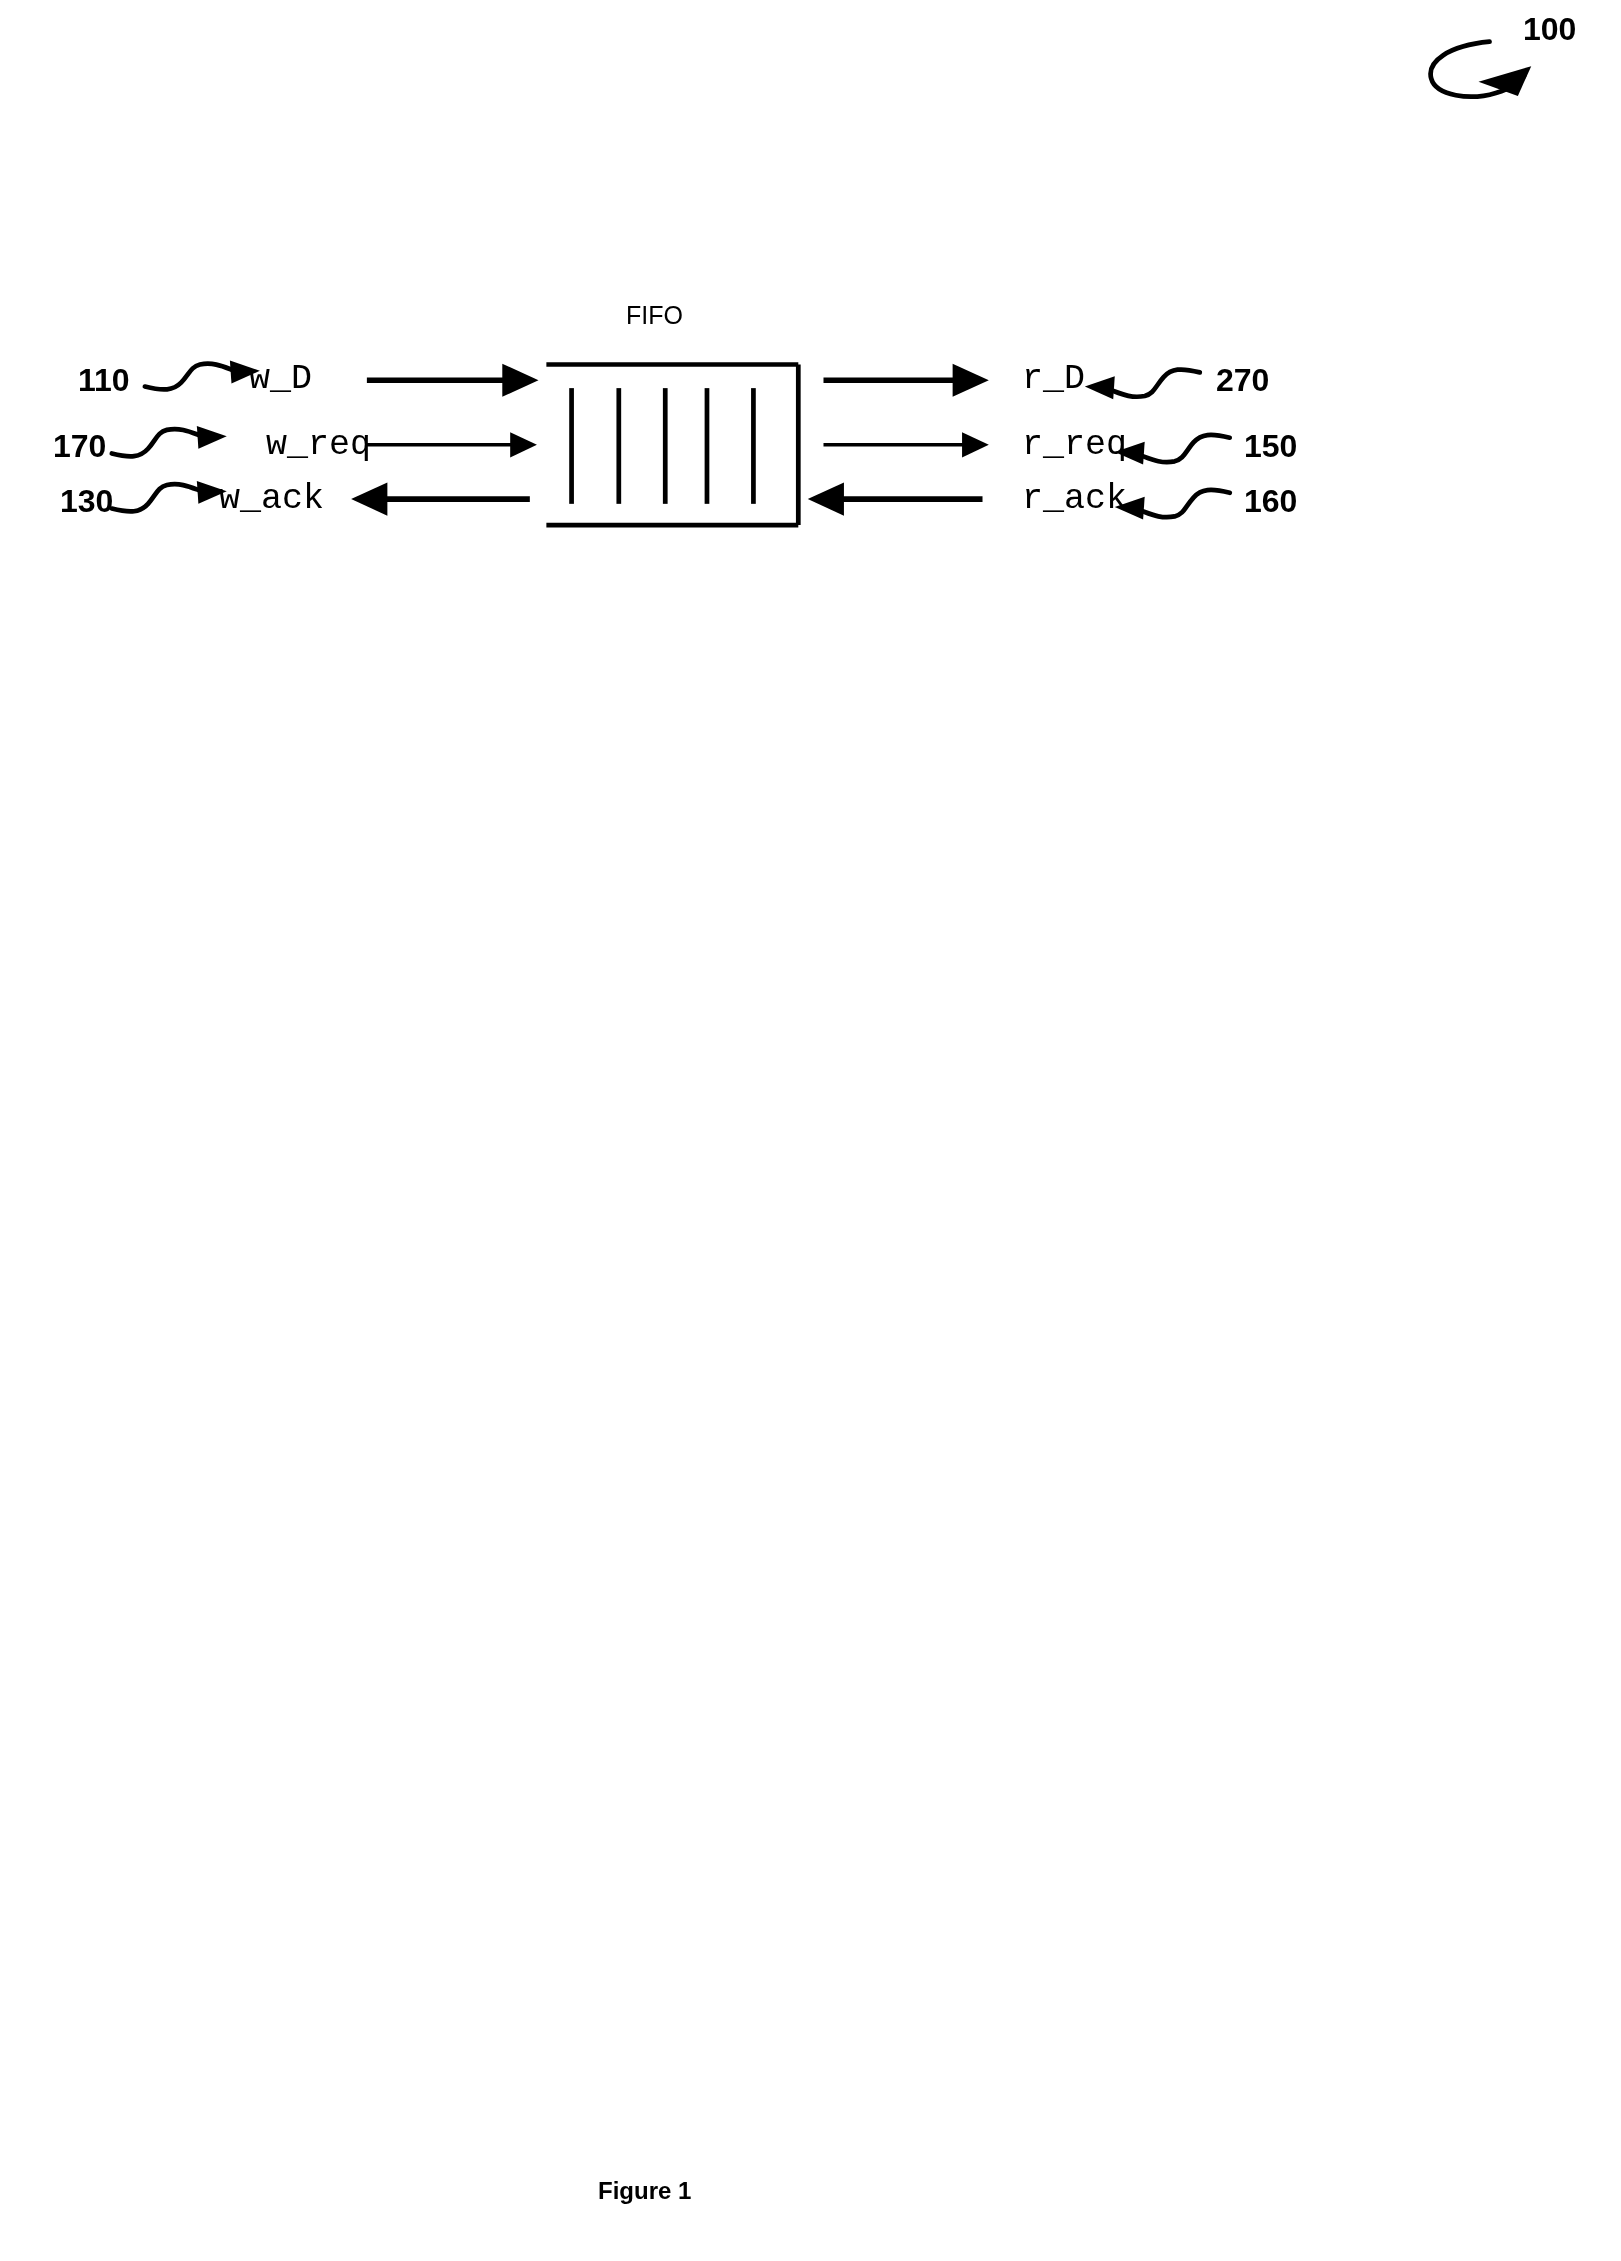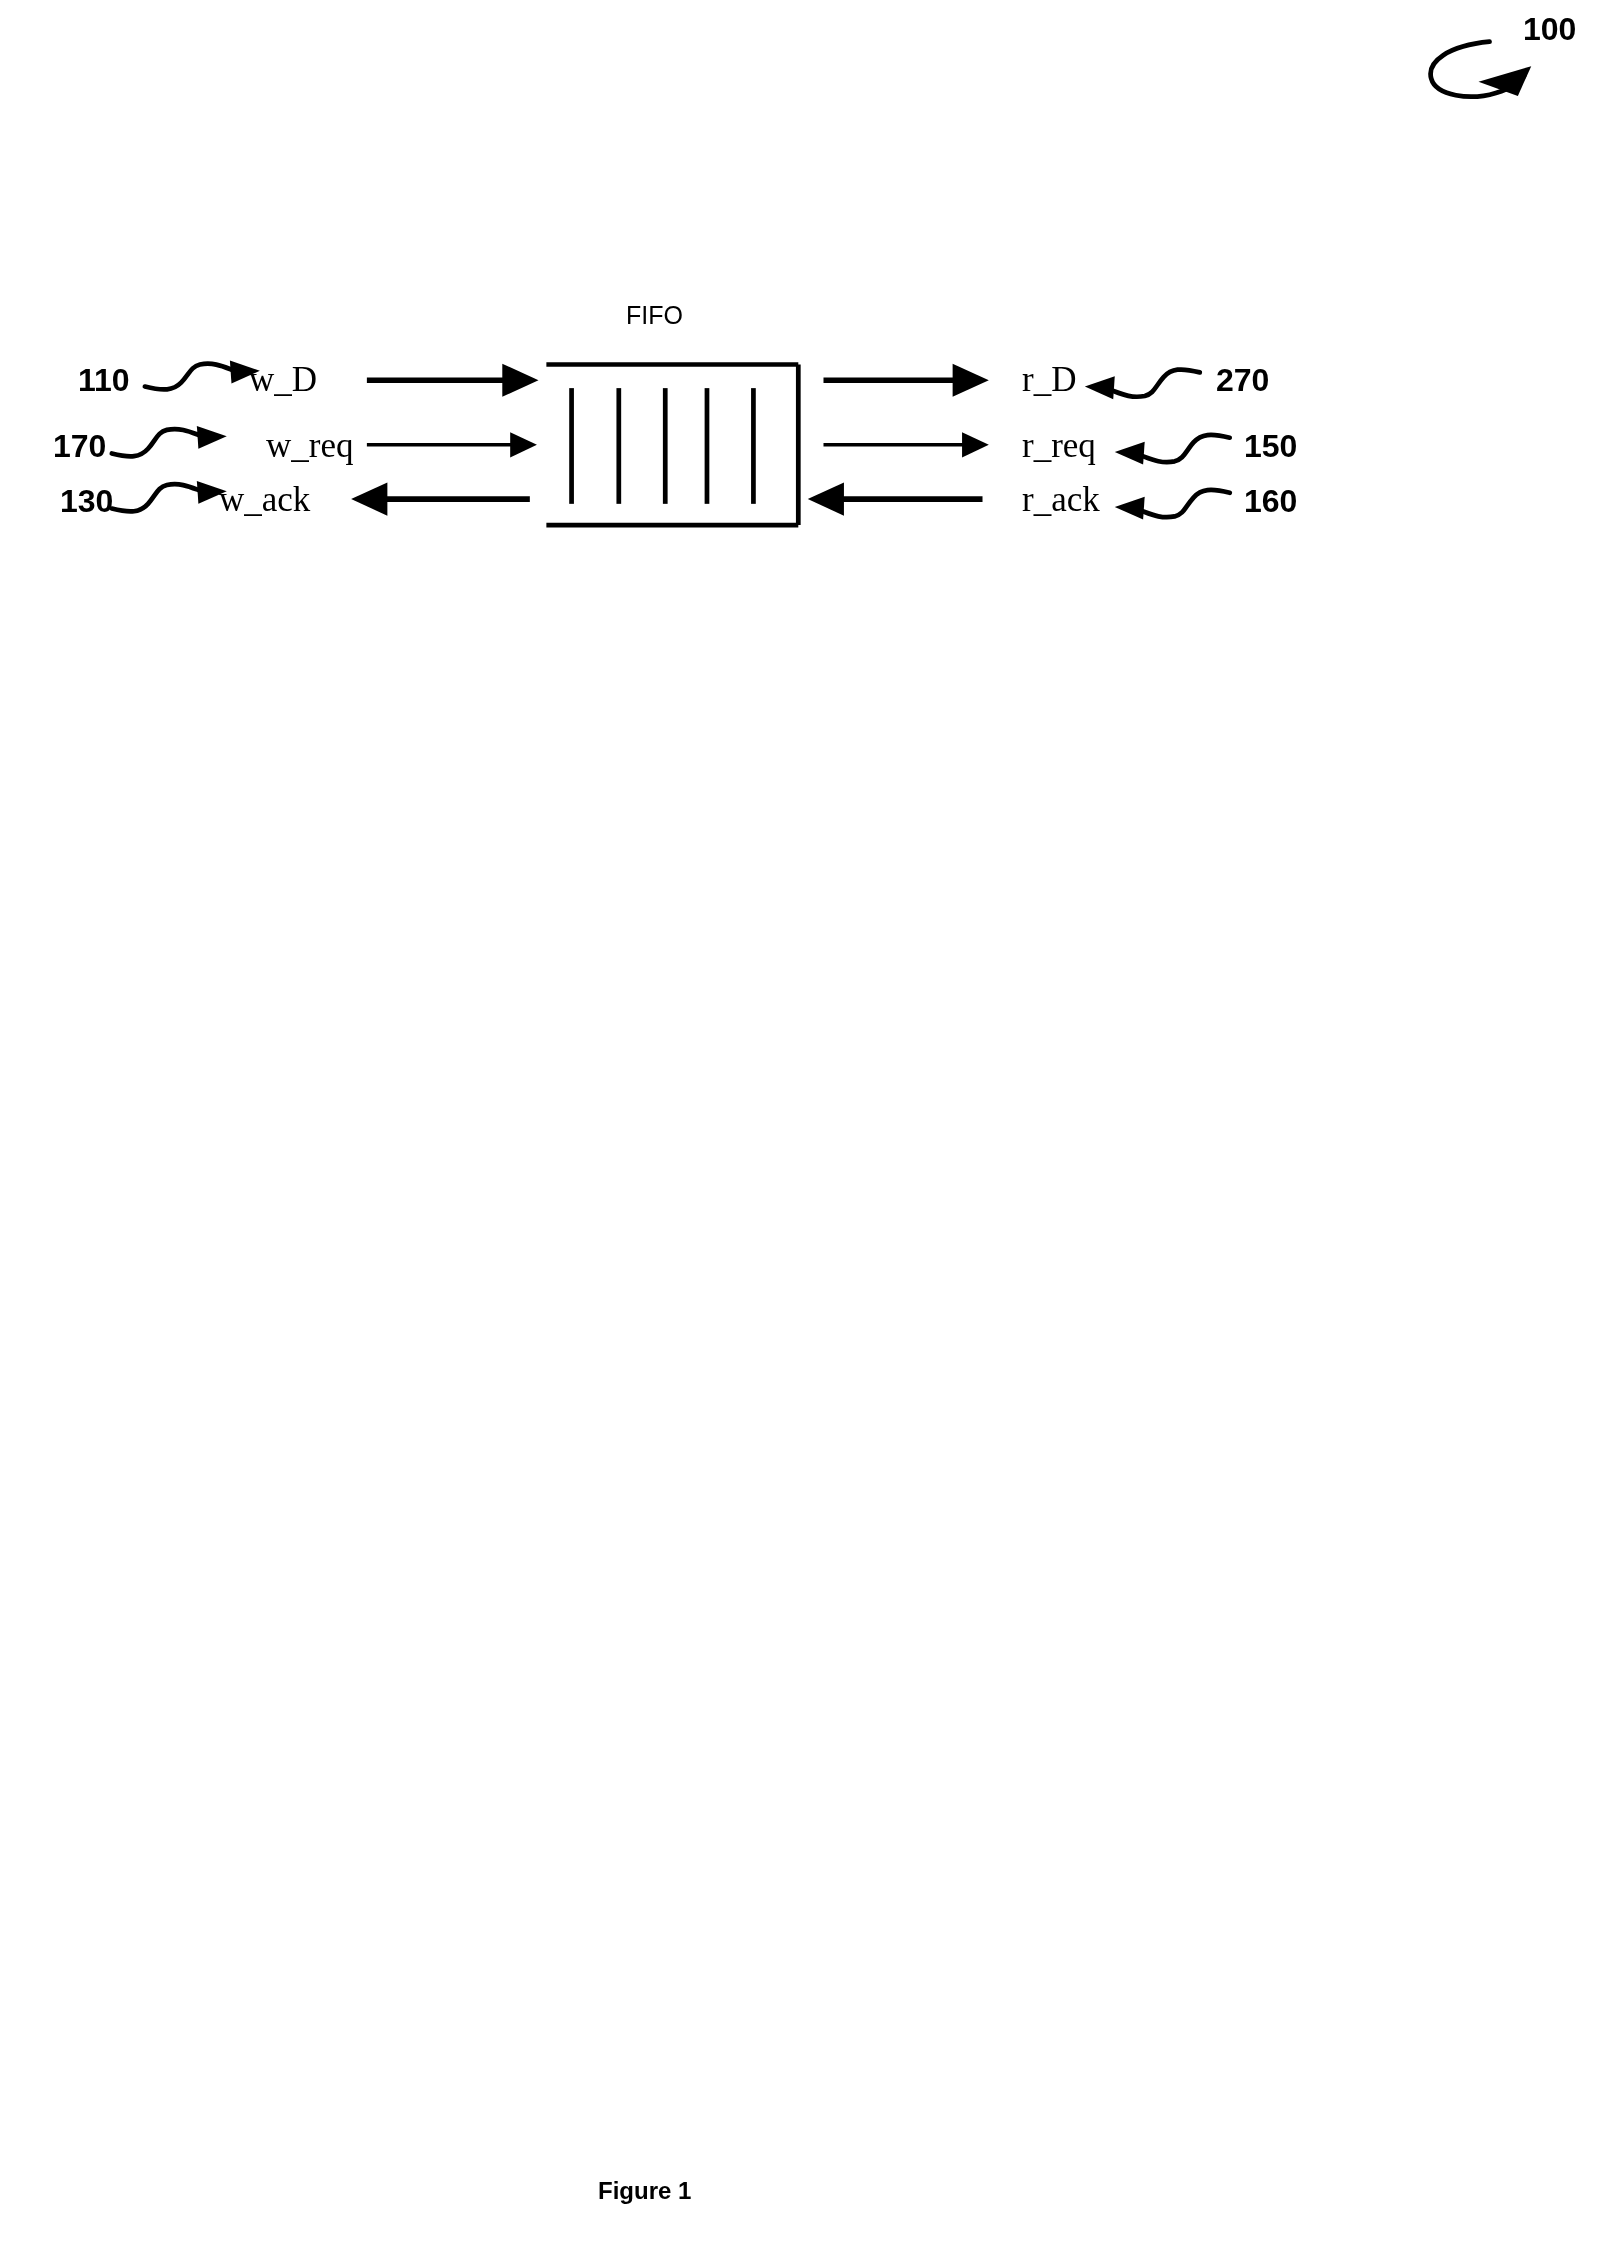--- a/index.html
+++ b/index.html
@@ -27,21 +27,21 @@
     font-weight: bold;
     font-size: 32px;
     line-height: 1;
     color: #000;
     white-space: nowrap;
   }
 
   
   .sig-name {
     position: absolute;
-    font-family: Liberation Serif, serif;
+    font-family: Liberation Mono, monospace;
     font-weight: normal;
     font-size: 35px;
     line-height: 1;
     color: #000;
     white-space: nowrap;
   }
 
   
   .fifo-label {
     position: absolute;

